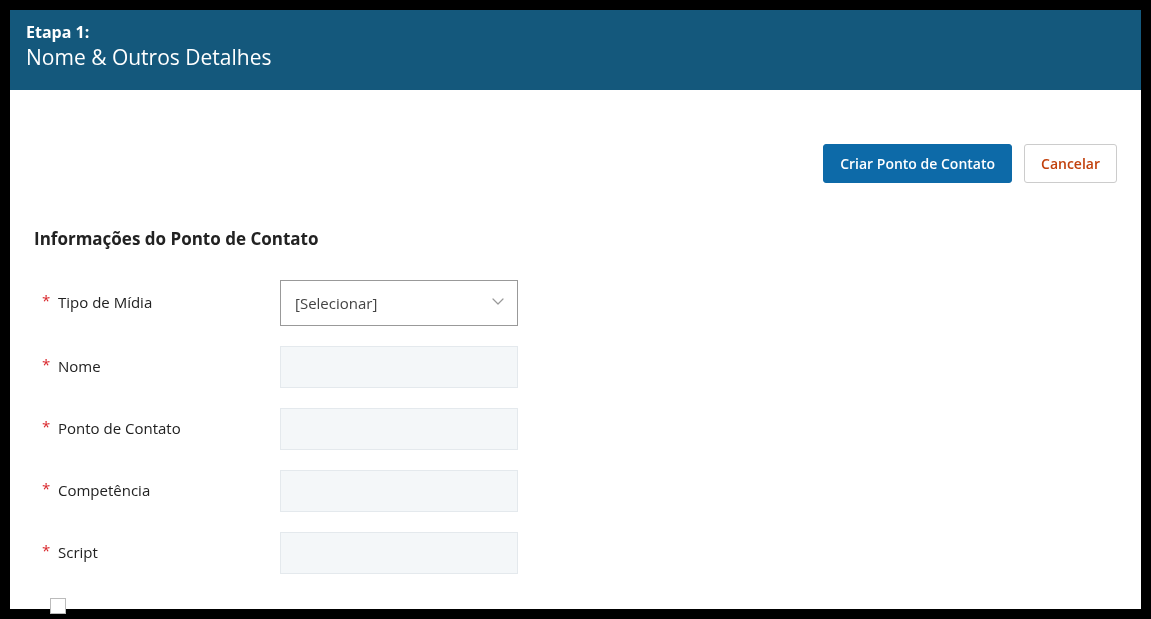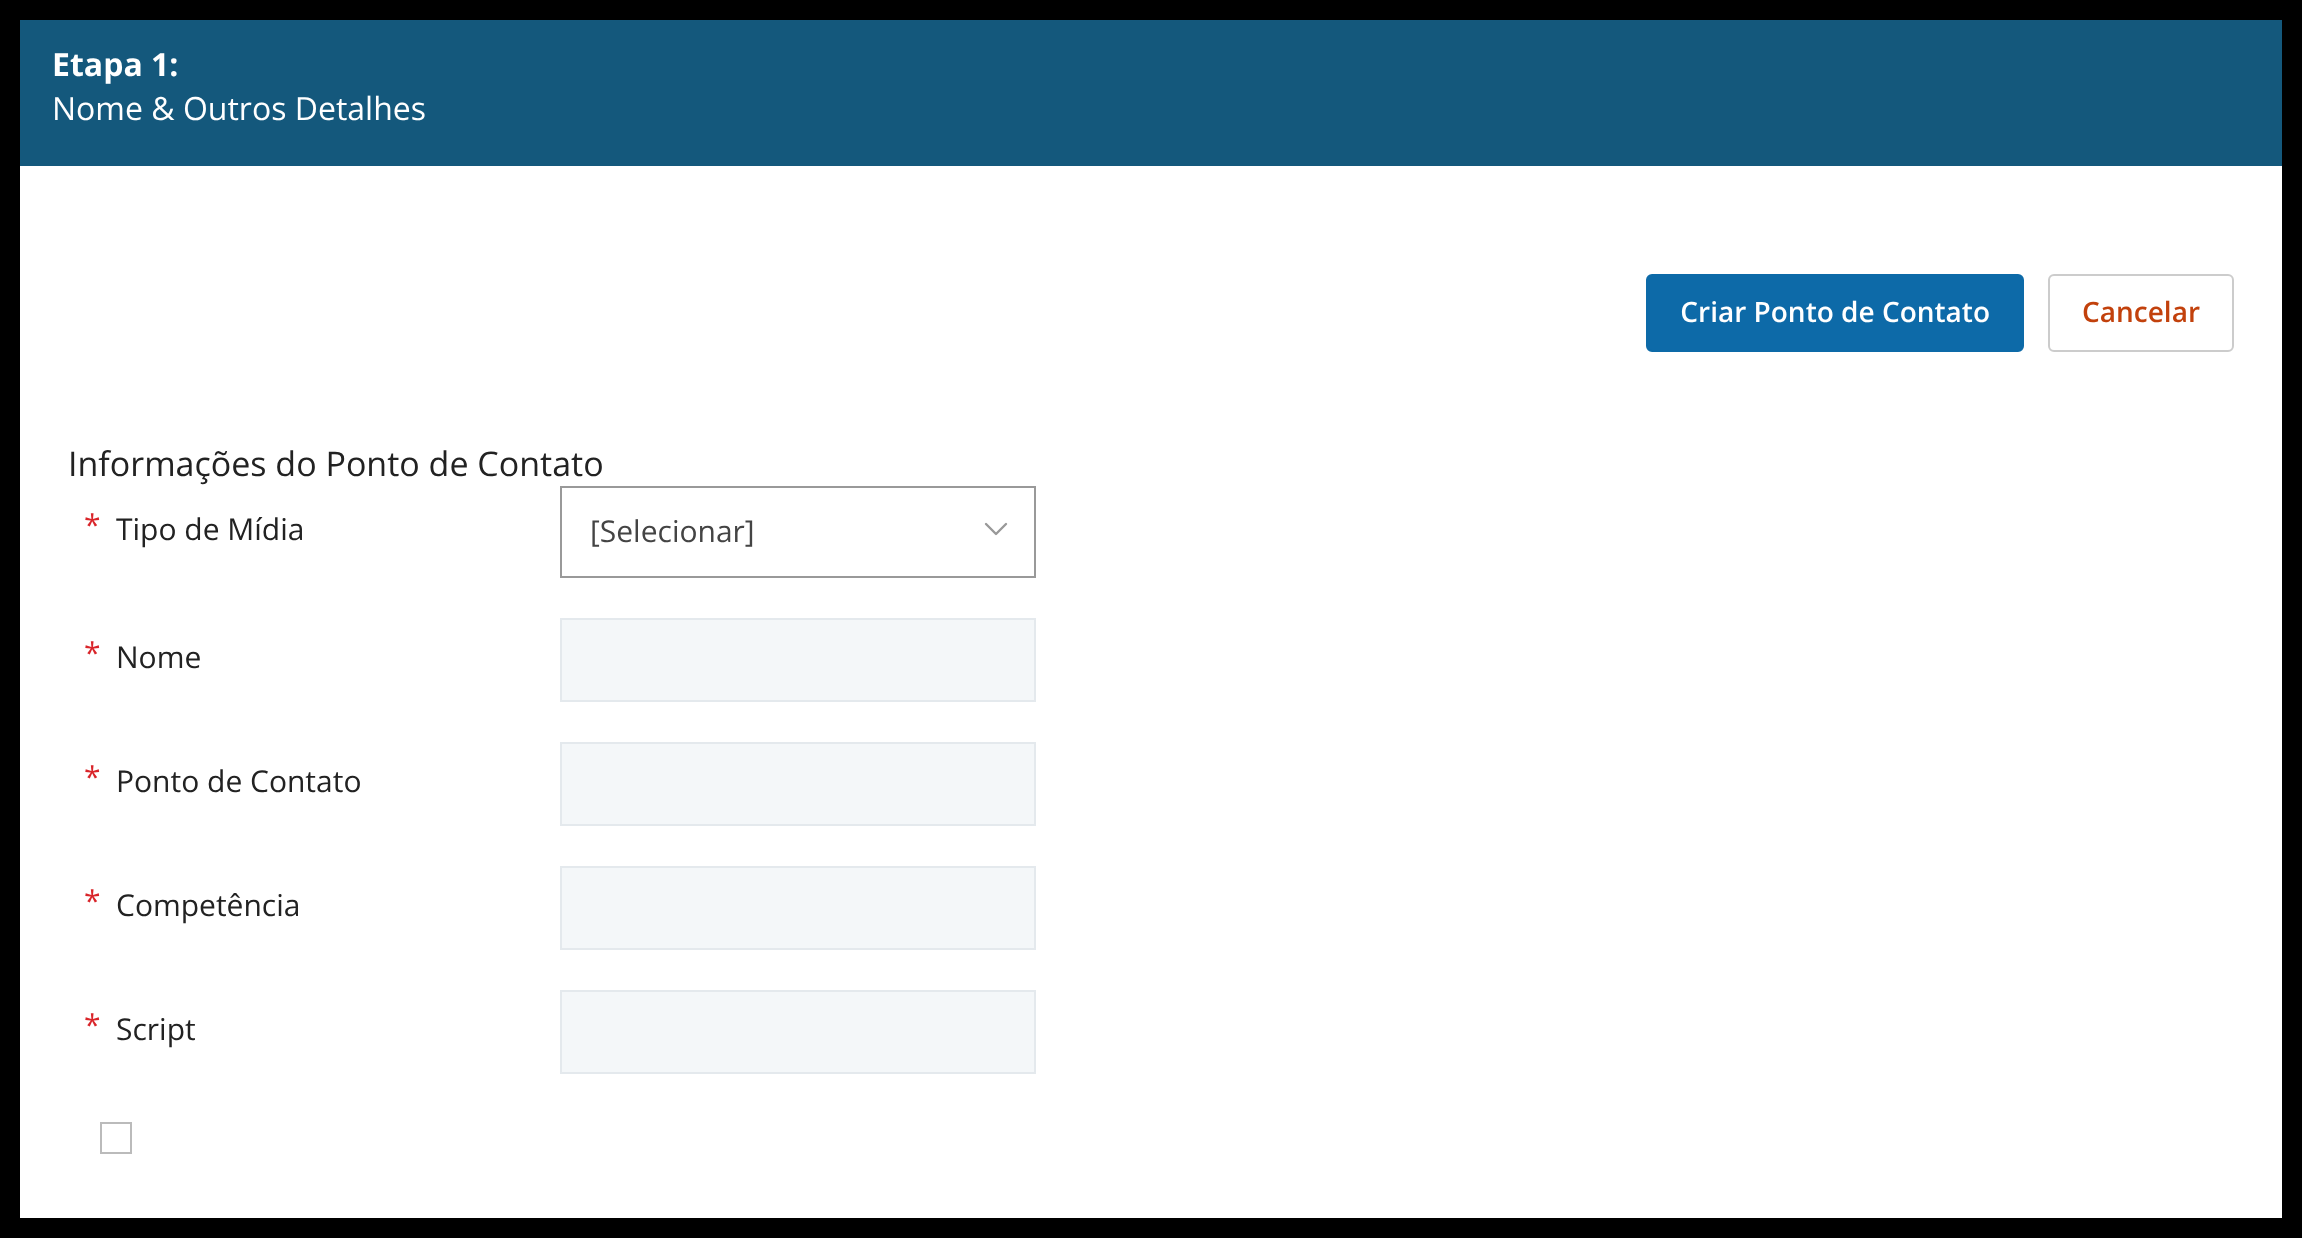--- a/index.html
+++ b/index.html
@@ -31,21 +31,21 @@
       background: #14587c;
       color: #fff;
       padding: 12px 16px 18px 16px;
     }
     .header-step {
       font-size: 16px;
       font-weight: 700;
       line-height: 1.3;
     }
     .header-subtitle {
-      font-size: 16px;
+      font-size: 21px;
       font-weight: 400;
       line-height: 1.4;
     }
     .action-bar {
       display: flex;
       justify-content: flex-end;
       gap: 12px;
       padding: 18px 24px 0 24px;
     }
     .btn {
@@ -66,22 +66,23 @@
     .btn-secondary {
       background: #fff;
       color: #c2410c;
       border: 1px solid #ccc;
     }
     .content {
       padding: 44px 24px 20px 24px;
     }
     .section-title {
       font-size: 17px;
-      font-weight: 400;
+      font-weight: 700;
       color: #222;
+      margin-bottom: 30px;
     }
     .form-row {
       display: flex;
       align-items: center;
       margin-bottom: 20px;
       padding-left: 8px;
     }
     .label-col {
       width: 238px;
       display: flex;

